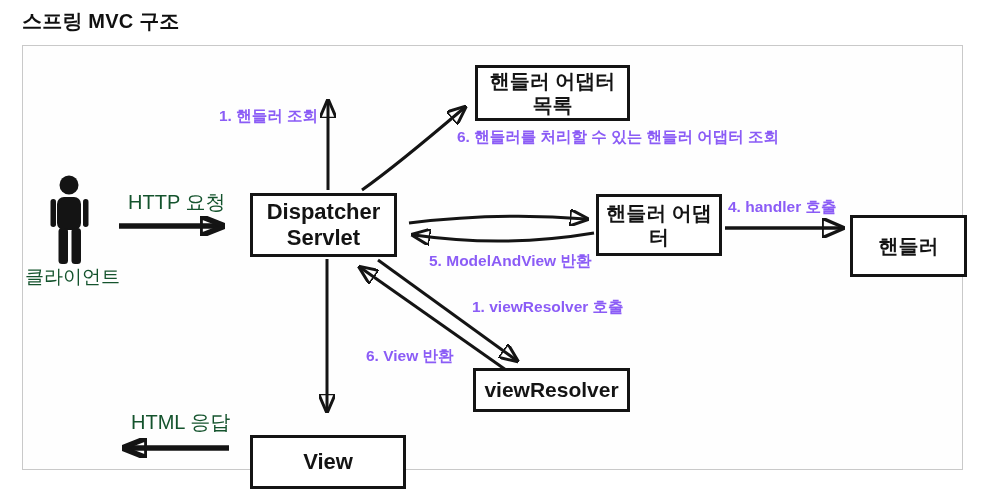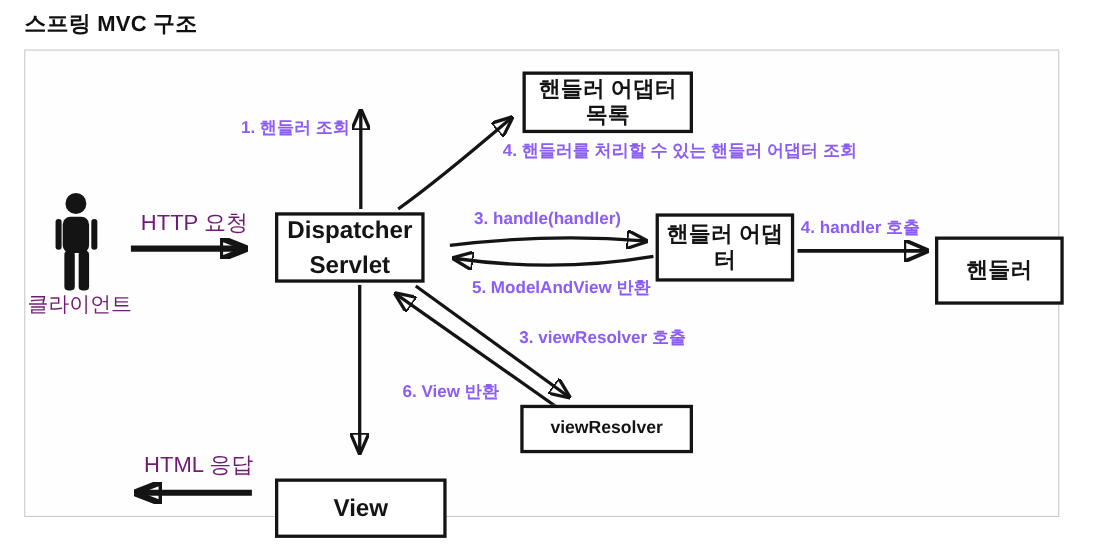--- a/index.html
+++ b/index.html
@@ -3,23 +3,23 @@
 <meta charset="utf-8">
 <style>
   html,body{margin:0;padding:0;background:#fff;}
   body{font-family:"Liberation Sans","DejaVu Sans",sans-serif;}
   .stage{position:relative;width:996px;height:504px;background:#fff;overflow:hidden;}
   .page-title{position:absolute;left:22px;top:8px;font-size:20px;font-weight:bold;color:#101010;letter-spacing:.2px;}
   .frame{position:absolute;left:22px;top:45px;width:941px;height:425px;border:1px solid #c9c9c9;background:#fefefe;box-sizing:border-box;}
   .node{position:absolute;background:#fff;border:3px solid #141414;box-sizing:border-box;
         display:flex;flex-direction:column;align-items:center;justify-content:center;
         font-weight:bold;color:#141414;text-align:center;line-height:1.2;z-index:3;}
-  .fs20{font-size:20px;} .fs21{font-size:16px;} .fs22{font-size:22px;}
+  .fs20{font-size:20px;} .fs21{font-size:21px;} .fs22{font-size:22px;}
   .step{position:absolute;font-size:15.5px;font-weight:bold;color:#8b5cf6;white-space:nowrap;z-index:2;}
-  .glabel{position:absolute;font-size:20px;color:#701a75;white-space:nowrap;z-index:2;text-align:right;}
+  .glabel{position:absolute;font-size:20px;color:#14532d;white-space:nowrap;z-index:2;text-align:right;}
   .arrows{position:absolute;left:0;top:0;width:996px;height:504px;z-index:1;pointer-events:none;}
   .arrows path,.arrows line{fill:none;stroke:#141414;}
 </style>
 </head>
 <body>
 
 <div class="stage">
 
   <div class="page-title">스프링 MVC 구조</div>
 
@@ -56,21 +56,21 @@
     <path d="M506,370 L361,268" stroke-width="3" marker-end="url(#mSmall)"></path>
     <path d="M327,259 L327,410" stroke-width="3" marker-end="url(#mSmall)"></path>
   </svg>
 
 
   <div class="node fs20" style="left:475px;top:65px;width:155px;height:56px;">
     <span>핸들러 어댑터</span>
     <span>목록</span>
   </div>
 
-  <div class="node fs22" style="left:250px;top:193px;width:136px;height:64px;justify-content:space-between;">
+  <div class="node fs22" style="left:250px;top:193px;width:147px;height:64px;">
     <span>Dispatcher</span>
     <span>Servlet</span>
   </div>
 
   <div class="node fs20" style="left:596px;top:194px;width:126px;height:62px;">
     <span>핸들러 어댑터</span>
   </div>
 
   <div class="node fs20" style="left:850px;top:195px;width:117px;height:62px;margin-top:20px;">
     <span>핸들러</span>
@@ -82,20 +82,19 @@
 
   <div class="node fs22" style="left:250px;top:418px;width:156px;height:54px;margin-top:17px;">
     <span>View</span>
   </div>
 
   <div class="glabel" style="left:25px;top:264px;font-size:19px;">클라이언트</div>
   <div class="glabel" style="left:128px;top:189px;">HTTP 요청</div>
   <div class="glabel" style="left:131px;top:409px;">HTML 응답</div>
 
   <div class="step" style="left:219px;top:106px;">1. 핸들러 조회</div>
-  <div class="step" style="left:457px;top:127px;">4. 핸들러를 처리할 수 있는 핸들러 어댑터 조회</div>
-  <div class="step" style="left:431px;top:191px;">3. handle(handler)</div>
+  <div class="step" style="left:457px;top:127px;">6. 핸들러를 처리할 수 있는 핸들러 어댑터 조회</div>
   <div class="step" style="left:728px;top:197px;">4. handler 호출</div>
   <div class="step" style="left:429px;top:251px;">5. ModelAndView 반환</div>
-  <div class="step" style="left:472px;top:297px;">3. viewResolver 호출</div>
+  <div class="step" style="left:472px;top:297px;">1. viewResolver 호출</div>
   <div class="step" style="left:366px;top:346px;">6. View 반환</div>
 
 </div>
 
 </body></html>

